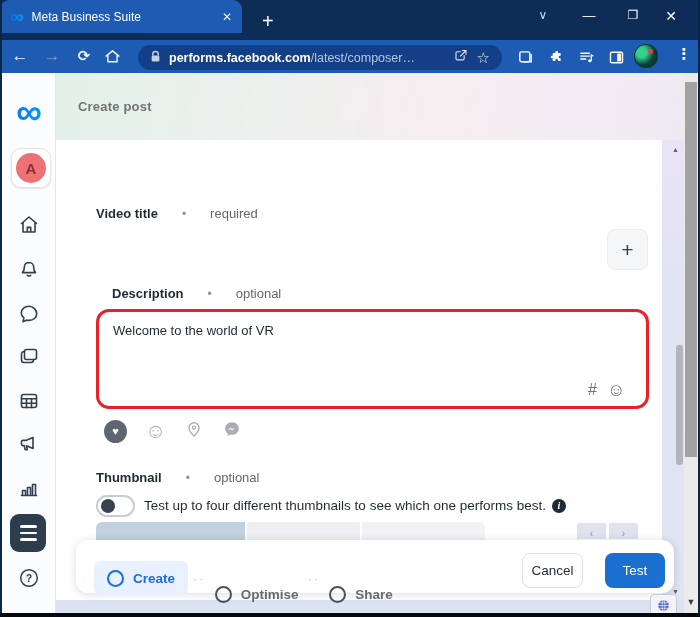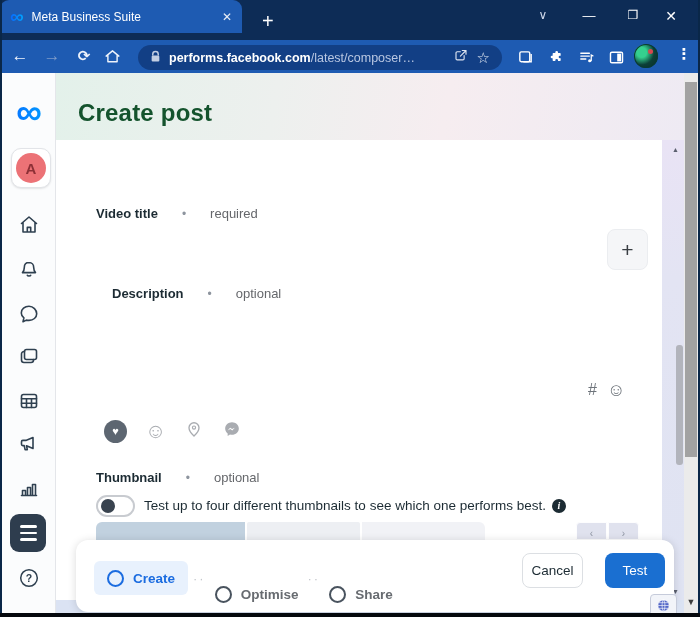--- a/index.html
+++ b/index.html
@@ -40,21 +40,21 @@
   .tb-icon{top:46px;width:22px;height:22px;display:flex;align-items:center;justify-content:center;}
   .tb-avatar{left:634px;top:44px;width:24px;height:24px;border-radius:50%;
     background:radial-gradient(circle at 32% 35%,#35d08e 0 22%,#0c3f38 55%,#082b26 100%);
     box-shadow:inset 0 0 0 1px #0a3b33;}
   .tb-avatar::after{content:"";position:absolute;left:14px;top:5px;width:5px;height:5px;border-radius:50%;background:#d6484f;}
   .tb-kebab{left:674px;top:45px;color:#fff;font-size:15px;font-weight:700;width:20px;text-align:center;}
   
   .app-base{left:2px;top:73px;width:696px;height:540px;background:#ffffff;}
   .grad-band{left:56px;top:73px;width:628px;height:67px;
     background:linear-gradient(100deg,#e3f1ea 0%,#edf0ee 35%,#f6edf0 62%,#eeeaf3 100%);}
-  .page-title{left:78px;top:99px;font-size:24px;font-weight:700;color:#14532d;letter-spacing:.2px;}
+  .page-title{left:78px;top:99px;font-size:13px;font-weight:700;color:#737373;letter-spacing:.2px;}
   
   .sidebar{left:2px;top:73px;width:54px;height:540px;background:#fbfcfd;border-right:1px solid #e4e6ea;box-sizing:border-box;}
   .side-item{left:2px;width:54px;display:flex;justify-content:center;align-items:center;}
   .meta-logo{top:94px;font-size:36px;font-weight:700;line-height:36px;
     background:linear-gradient(90deg,#0866ff,#00a9ff);-webkit-background-clip:text;background-clip:text;color:transparent;}
   .avatar-card{left:11px;top:148px;width:38px;height:38px;background:#fff;border:1px solid #e2e4e8;border-radius:10px;
     box-shadow:0 1px 2px rgba(0,0,0,.10);display:flex;align-items:center;justify-content:center;}
   .avatar-circle{width:30px;height:30px;border-radius:50%;background:#ec7276;color:#8d3036;font-weight:700;font-size:15px;
     display:flex;align-items:center;justify-content:center;}
   .side-svg{stroke:#2f4050;fill:none;stroke-width:1.6;stroke-linecap:round;stroke-linejoin:round;}
@@ -103,21 +103,21 @@
   .gutter{left:662px;top:140px;width:22px;height:460px;background:linear-gradient(180deg,#e9e3f5 0%,#e3e4f3 30%,#dfe3f2 100%);}
   .gutter-arrow{left:672px;color:#5a5f6e;font-size:7px;line-height:7px;z-index:6;}
   .ga-up{top:146px;}
   .ga-down{top:588px;}
   .gutter-thumb{left:676px;top:345px;width:7px;height:120px;background:#b2b4bc;border-radius:3px;z-index:6;}
   .scrollbar{left:684px;top:73px;width:14px;height:540px;background:#ebebeb;z-index:7;}
   .sb-thumb{left:685px;top:82px;width:12px;height:375px;background:#a2a2a2;z-index:8;}
   .sb-down{left:684px;top:598px;width:14px;text-align:center;color:#3c3c3c;font-size:9px;line-height:9px;z-index:8;}
   
   .bottom-strip{left:56px;top:600px;width:628px;height:13px;background:#dbe3f3;z-index:5;}
-  .footer-card{left:76px;top:540px;width:598px;height:72px;background:#fff;border-radius:12px;
+  .footer-card{left:76px;top:540px;width:598px;height:53px;background:#fff;border-radius:12px;
     box-shadow:0 1px 8px rgba(0,0,0,.15);z-index:10;}
   .steps{position:absolute;left:18px;top:13px;display:flex;align-items:center;}
   .step-pill{display:flex;align-items:center;gap:9px;background:#e8f1fd;border-radius:6px;height:34px;padding:0 13px;}
   .ring{width:17px;height:17px;border-radius:50%;box-sizing:border-box;}
   .ring-active{border:2.5px solid #1b6ce0;}
   .ring-idle{border:2.5px solid #49535e;}
   .step-label{font-size:13.5px;font-weight:700;}
   .step-active-label{color:#1b6ce0;}
   .step-idle-label{color:#676b70;}
   .step-idle{display:flex;align-items:center;gap:9px;padding:0 4px;margin-top:33px;}
@@ -265,20 +265,23 @@
   </div>
   <div class="abs plus-btn">
     <span>+</span>
   </div>
 
   <div class="abs field-label lbl-desc">
     <b>Description</b>
     <span class="dot">•</span>
     <span class="req">optional</span>
   </div>
+  <div class="abs red-textarea">
+    <span>Welcome to the world of VR</span>
+  </div>
   <div class="abs ta-tools">
     <span class="ta-hash">#</span>
     <span class="ta-smile">☺</span>
   </div>
 
   <div class="abs attach-row">
     <span class="eng-circle">
         <span>♥</span>
       </span>
     <span class="smile-gray">☺</span>

